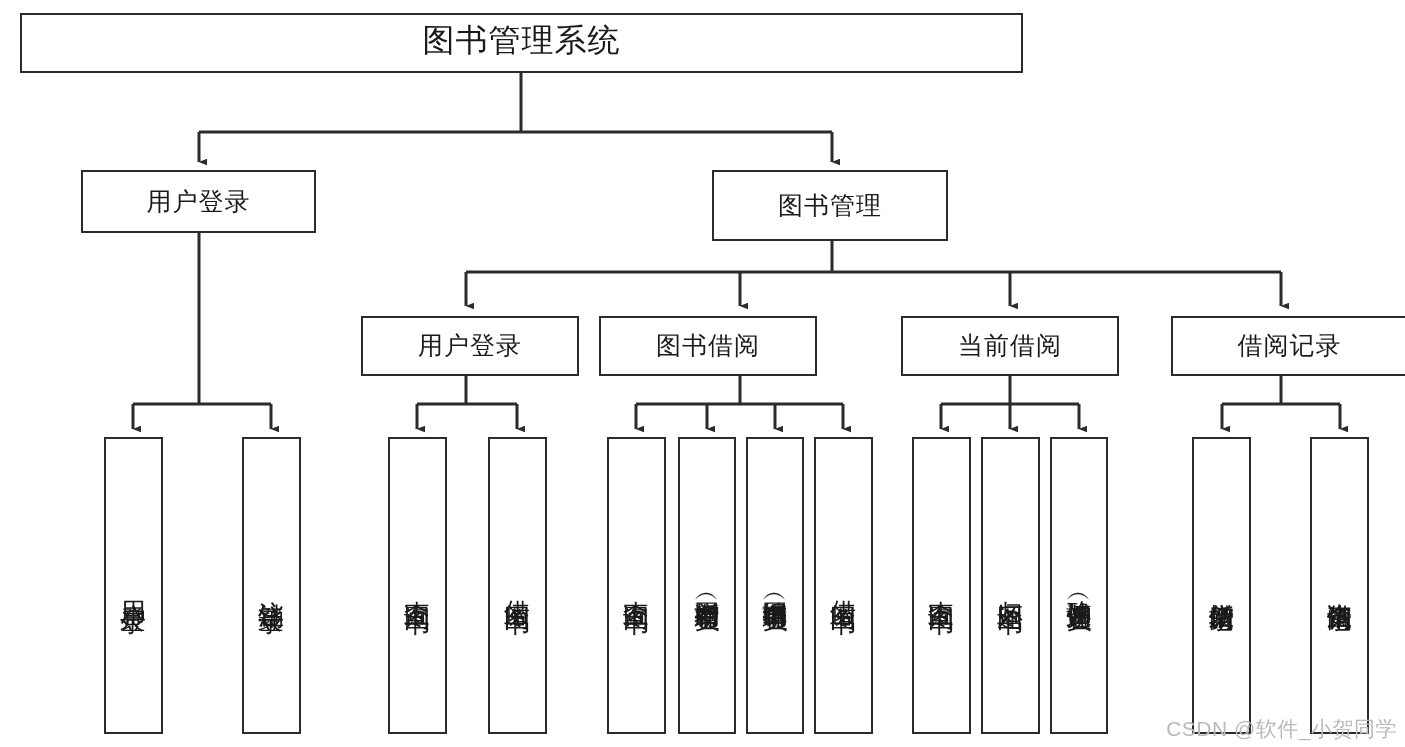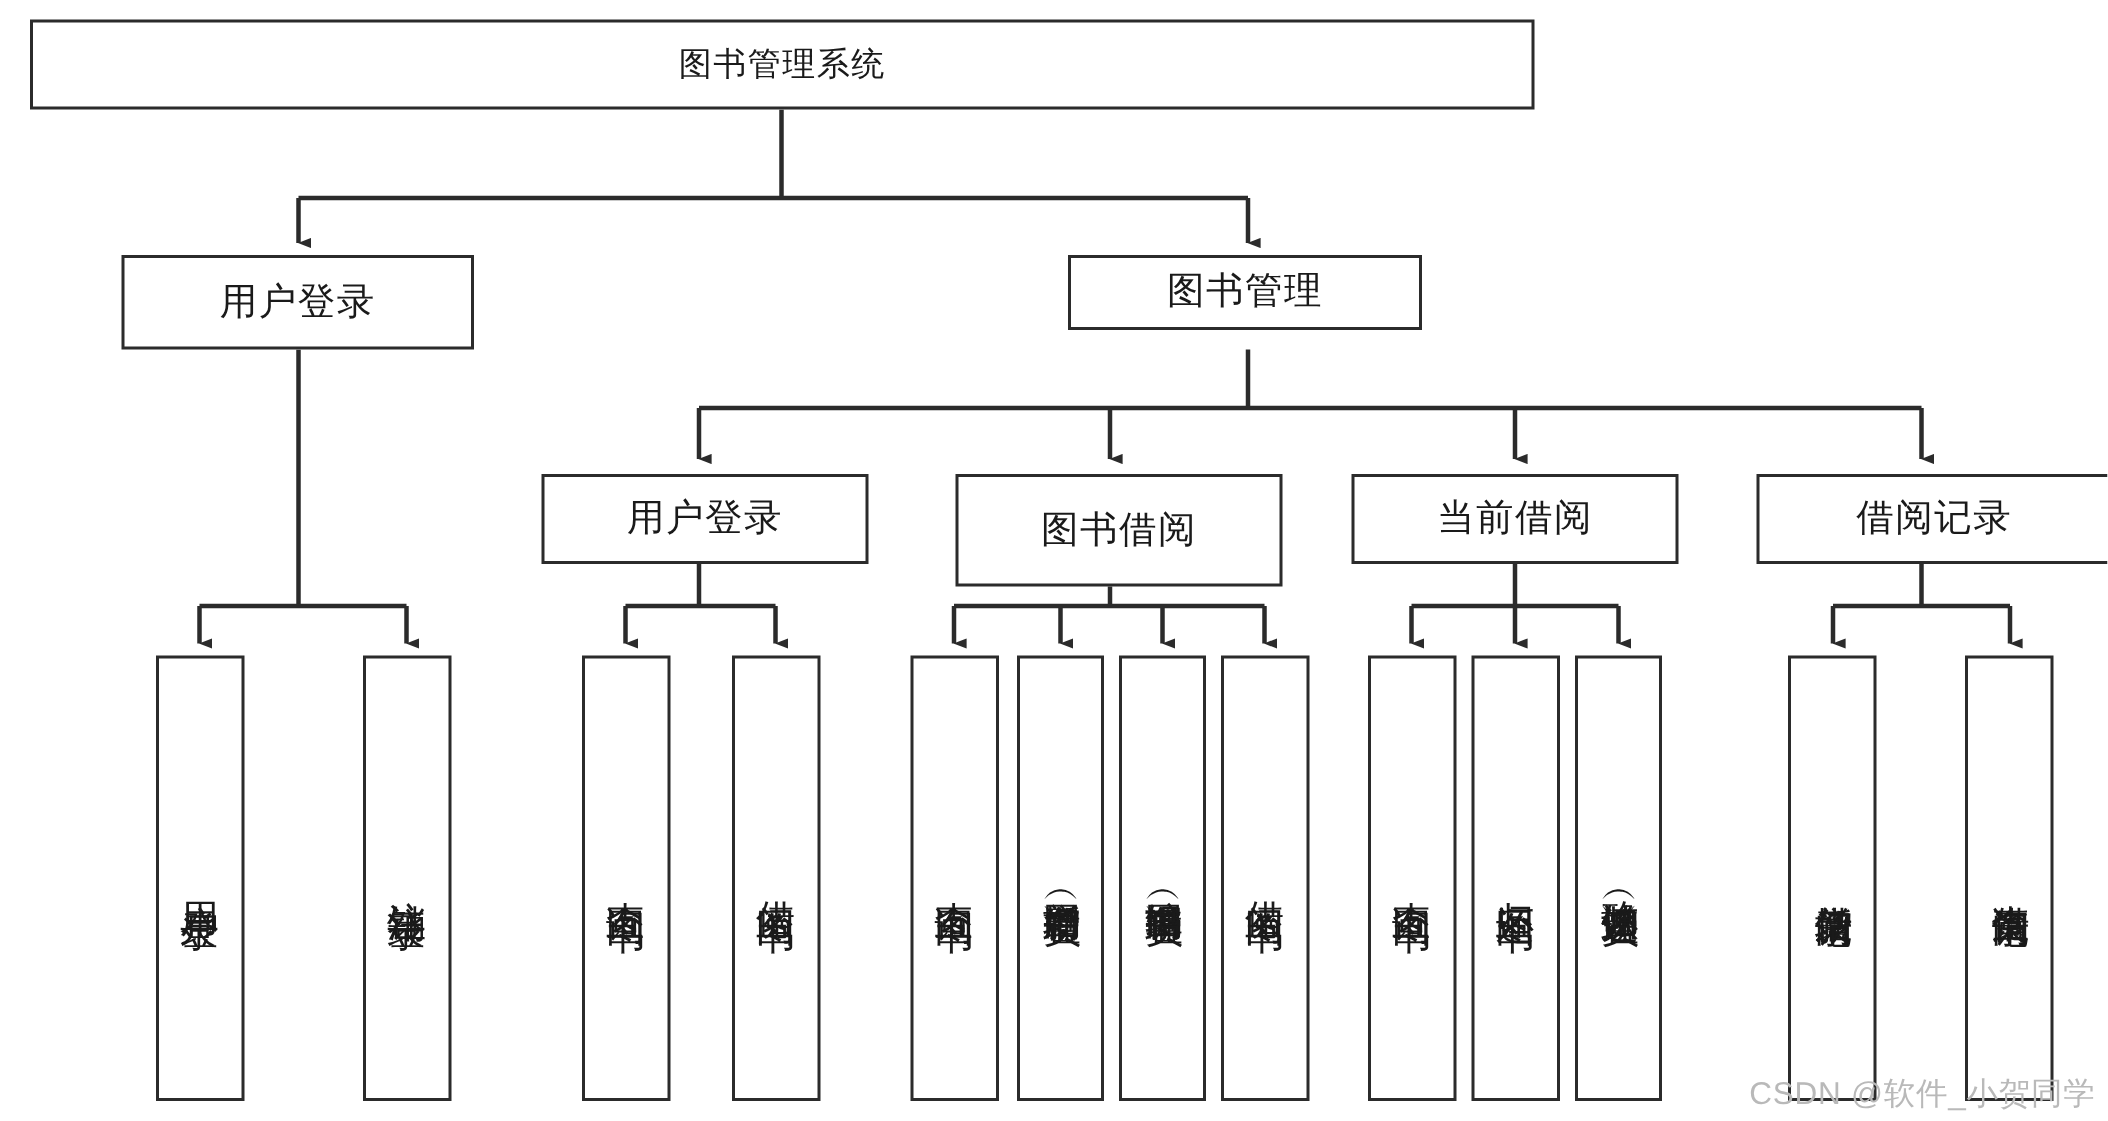--- a/index.html
+++ b/index.html
@@ -41,21 +41,22 @@
     display: block;
     line-height: 1.18;
   }
   
   .node.horiz .node-label {
     font-size: 25px;
     letter-spacing: 1px;
     white-space: nowrap;
   }
   .node.root .node-label {
-    font-size: 22px;
+    font-size: 32px;
+    font-family: Liberation Mono, monospace;
   }
   
   .node.vert {
     align-items: center;
     justify-content: center;
     padding: 6px 0;
   }
   .node.vert .node-label {
     writing-mode: vertical-rl;
     text-orientation: upright;
@@ -135,29 +136,29 @@
   </svg>
 
   <div class="node horiz root" style="left:20px; top:13px; width:1003px; height:60px;">
     <span class="node-label">图书管理系统</span>
   </div>
 
   <div class="node horiz" style="left:81px; top:170px; width:235px; height:63px;">
     <span class="node-label">用户登录</span>
   </div>
 
-  <div class="node horiz" style="left:712px; top:170px; width:236px; height:50px;">
+  <div class="node horiz" style="left:712px; top:170px; width:236px; height:71px;">
     <span class="node-label">图书管理</span>
   </div>
 
   <div class="node horiz" style="left:361px; top:316px; width:218px; height:60px;">
     <span class="node-label">用户登录</span>
   </div>
 
-  <div class="node horiz" style="left:637px; top:316px; width:218px; height:75px;">
+  <div class="node horiz" style="left:599px; top:316px; width:218px; height:60px;">
     <span class="node-label">图书借阅</span>
   </div>
 
   <div class="node horiz" style="left:901px; top:316px; width:218px; height:60px;text-align:right;">
     <span class="node-label">当前借阅</span>
   </div>
 
   <div class="node horiz" style="left:1171px; top:316px; width:237px; height:60px;">
     <span class="node-label">借阅记录</span>
   </div>

